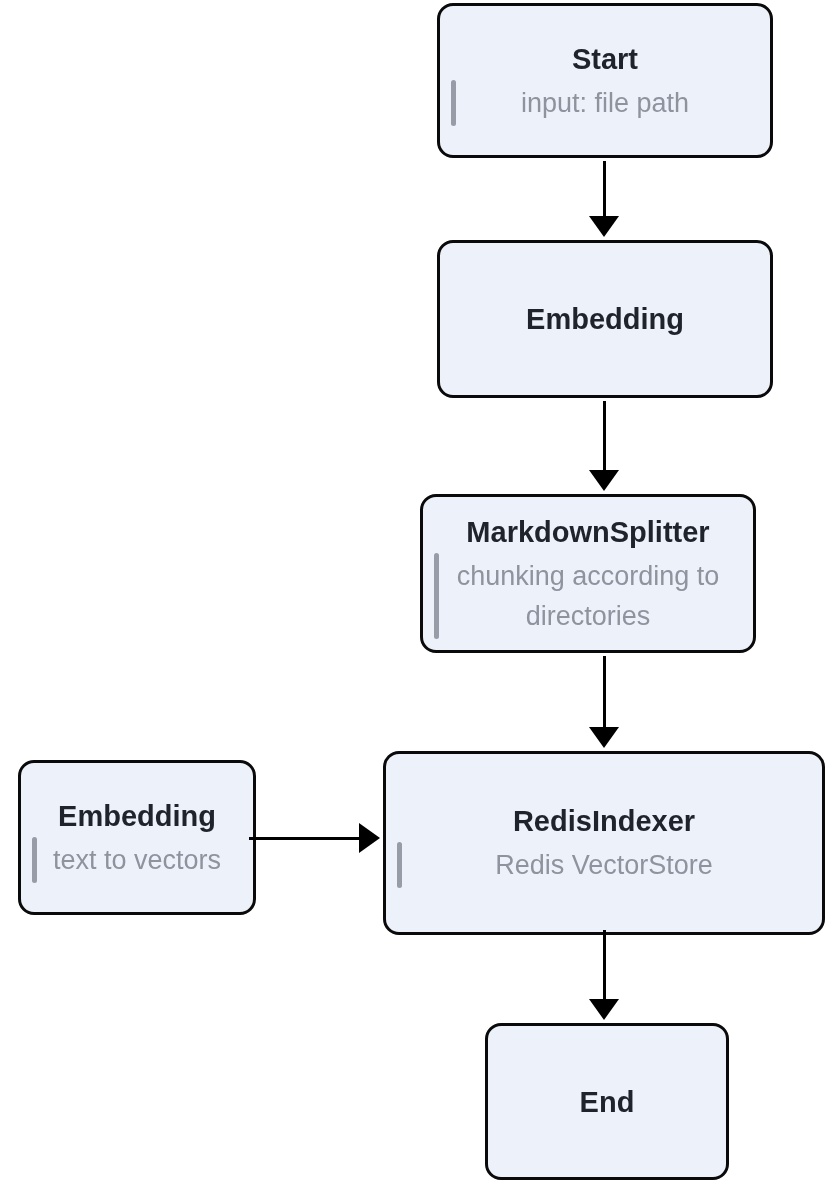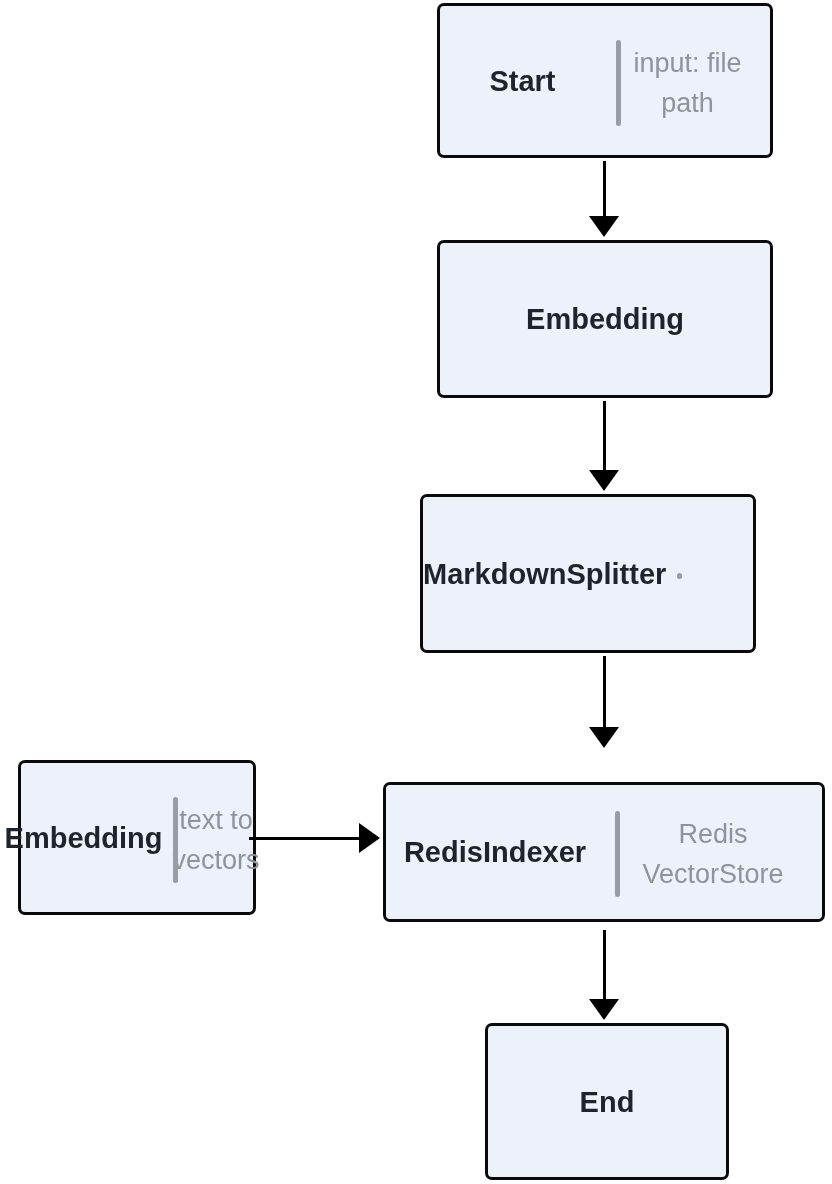--- a/index.html
+++ b/index.html
@@ -21,22 +21,23 @@
     width:832px;
     height:1184px;
     background:var(--background);
     overflow:hidden;
   }
   .node{
     position:absolute;
     box-sizing:border-box;
     background:var(--node-fill);
     border:3px solid var(--node-border);
-    border-radius:7px;
+    border-radius:16px;
     display:flex;
+    flex-direction:column;
     justify-content:center;
     align-items:center;
   }
   .node-title{
     font-size:29px;
     font-weight:600;
     line-height:40px;
     color:var(--title-text);
     text-align:center;
     width:100%;
@@ -130,20 +131,21 @@
 
   <div class="arrow-v" style="left:588px;top:401px;height:90px;">
     <div class="shaft"></div>
     <div class="head"></div>
   </div>
 
   <div class="node node--markdown-splitter" style="left:420px;top:494px;width:336px;height:159px;">
     <div class="node-title">MarkdownSplitter</div>
     <div class="node-subtitle-wrap">
       <span class="quote-bar"></span>
+      <div class="node-subtitle">chunking according to directories</div>
     </div>
   </div>
 
   <div class="arrow-v" style="left:588px;top:656px;height:92px;">
     <div class="shaft"></div>
     <div class="head"></div>
   </div>
 
   <div class="node" style="left:18px;top:760px;width:238px;height:155px;">
     <div class="node-title">Embedding</div>
@@ -151,21 +153,21 @@
       <span class="quote-bar"></span>
       <div class="node-subtitle">text to vectors</div>
     </div>
   </div>
 
   <div class="arrow-h" style="left:249px;top:822px;width:131px;">
     <div class="shaft"></div>
     <div class="head"></div>
   </div>
 
-  <div class="node" style="left:383px;top:782px;width:442px;height:140px;">
+  <div class="node" style="left:383px;top:751px;width:442px;height:184px;">
     <div class="node-title">RedisIndexer</div>
     <div class="node-subtitle-wrap">
       <span class="quote-bar"></span>
       <div class="node-subtitle">Redis VectorStore</div>
     </div>
   </div>
 
   <div class="arrow-v" style="left:588px;top:930px;height:90px;">
     <div class="shaft"></div>
     <div class="head"></div>

